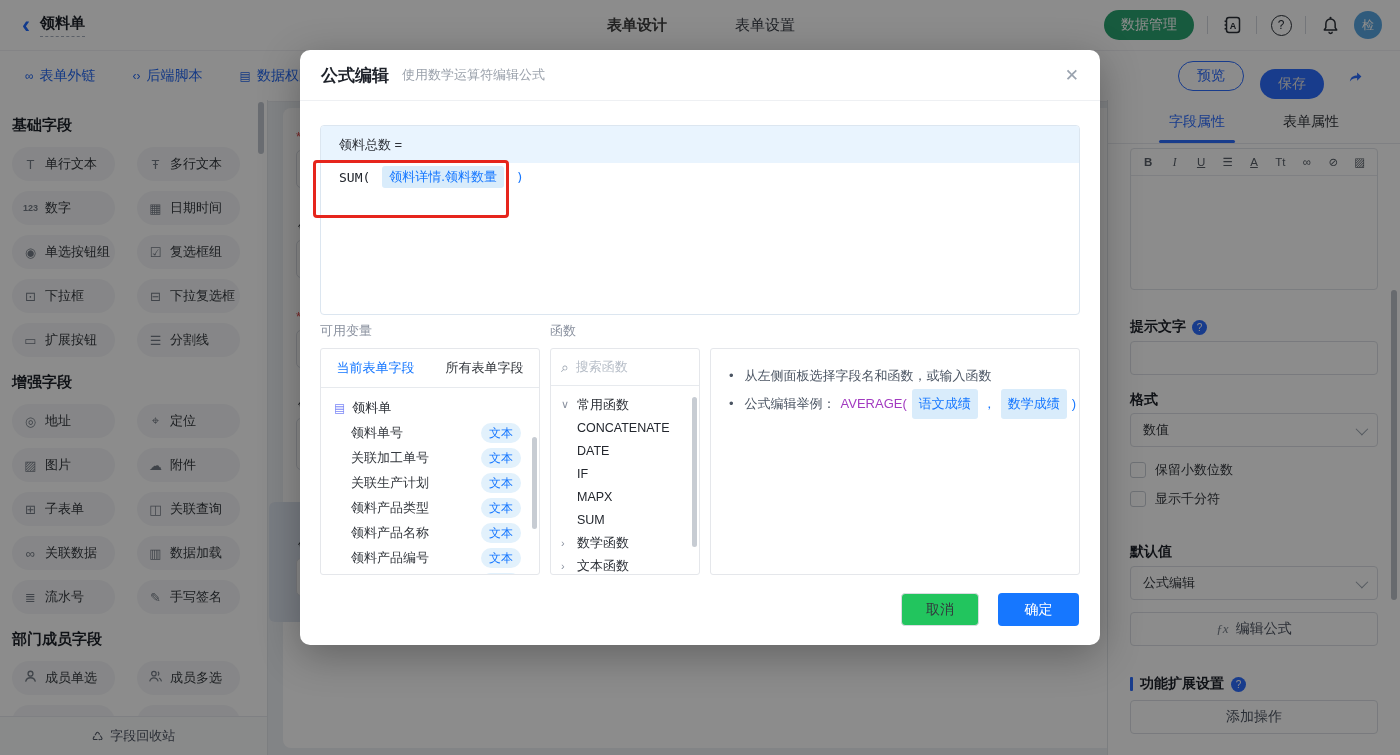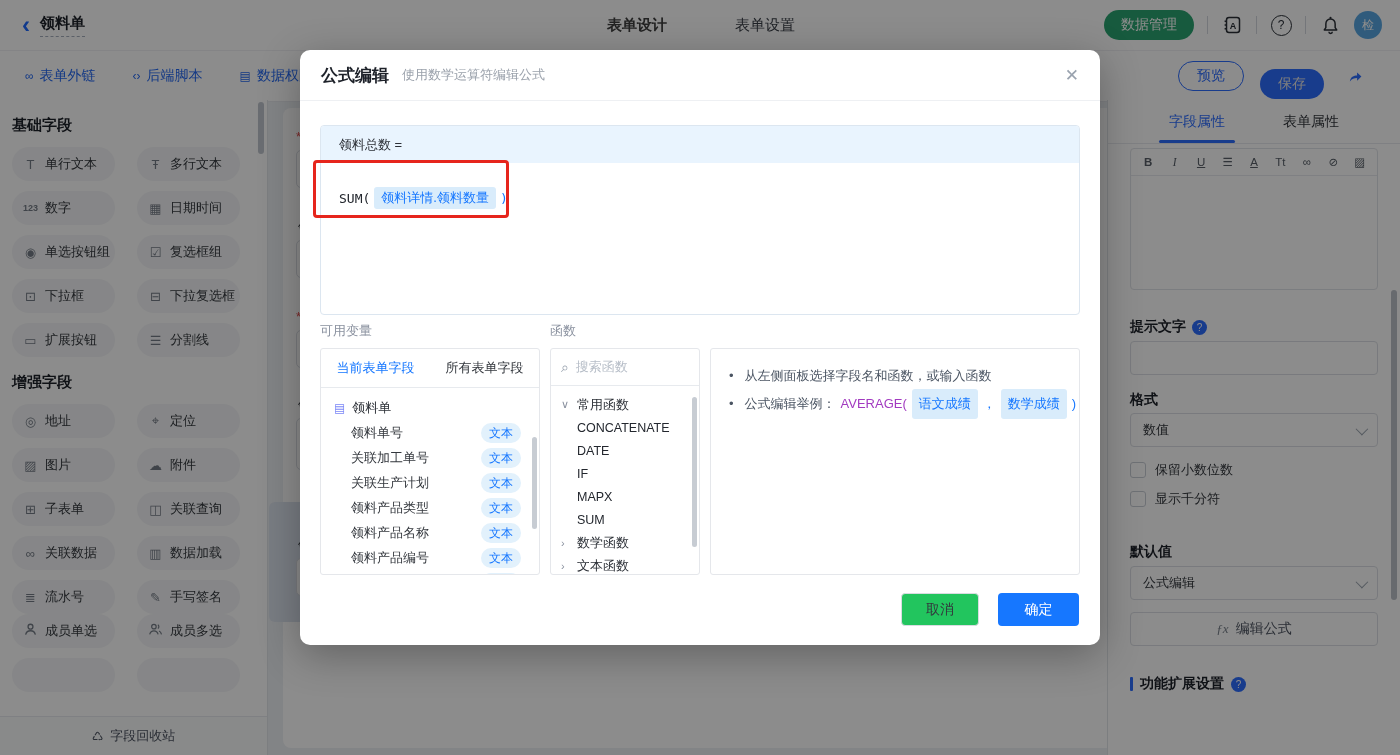--- a/index.html
+++ b/index.html
@@ -74,21 +74,21 @@
 
   
   .overlay{position:absolute;inset:0;background:rgba(0,0,0,0.45);z-index:5;}
   .modal{position:absolute;left:300px;top:50px;width:800px;height:595px;background:#fff;border-radius:10px;box-shadow:0 10px 40px rgba(0,0,0,.3);z-index:6;}
   .mhead{height:50px;border-bottom:1px solid #eef0f3;display:flex;align-items:center;padding:0 21px;}
   .mtitle{font-size:17px;font-weight:700;color:#1d2129;}
   .msub{font-size:13px;color:#9aa1ab;margin-left:13px;}
   .mclose{margin-left:auto;color:#9aa3af;font-size:17px;cursor:pointer;}
   .mformula{position:absolute;left:20px;top:75px;width:760px;height:190px;border:1px solid #dce6f0;border-radius:4px;box-sizing:border-box;overflow:hidden;}
   .mfhead{height:37px;background:#e9f4fe;display:flex;align-items:center;padding:0 18px;font-size:13px;color:#2b2f36;}
-  .mfbody{padding:24px 18px;font-family:"DejaVu Sans Mono","Liberation Mono",monospace;font-size:13px;color:#23272e;display:flex;align-items:center;gap:4px;}
+  .mfbody{padding:3px 18px;font-family:"DejaVu Sans Mono","Liberation Mono",monospace;font-size:13px;color:#23272e;display:flex;align-items:center;gap:12px;}
   .chip{background:#d9ecfb;color:#1677ff;border-radius:3px;padding:2px 7px;font-family:"Liberation Sans","DejaVu Sans",sans-serif;font-size:13px;}
   .bluetxt{color:#1677ff;}
   .redbox{position:absolute;left:13px;top:110px;width:190px;height:52px;border:3px solid #e6251c;border-radius:4px;z-index:3;}
   .plabel{position:absolute;top:272px;font-size:13px;color:#8a919f;}
   .panel{position:absolute;top:298px;height:227px;border:1px solid #e5e7eb;border-radius:3px;box-sizing:border-box;background:#fff;overflow:hidden;}
   .vtabs{height:38px;border-bottom:1px solid #e7eaee;display:flex;align-items:center;justify-content:space-around;font-size:13px;}
   .vtab{cursor:pointer;color:#33373d;}
   .vtab.active{color:#1677ff;}
   .vroot{height:25px;display:flex;align-items:center;gap:7px;padding-left:13px;font-size:13px;color:#2b2f36;margin-top:7px;}
   .vdoc{color:#7b87f7;font-size:12px;}
@@ -257,20 +257,21 @@
       <div class="fbtn">
           <span class="fg">≣</span>
           <span>流水号</span>
         </div>
       <div class="fbtn">
           <span class="fg">✎</span>
           <span>手写签名</span>
         </div>
     </div>
 
+    <div class="side-title">部门成员字段</div>
     <div class="fgrid">
       <div class="fbtn">
           <span class="fg"><svg width="15" height="15" viewBox="0 0 16 16">
               <circle cx="8" cy="5" r="2.6" stroke="#757c87" stroke-width="1.4" fill="none"></circle>
               <path d="M2.8 13.5 C3.5 10.5 5.5 9.3 8 9.3 C10.5 9.3 12.5 10.5 13.2 13.5" stroke="#757c87" stroke-width="1.4" fill="none"></path>
             </svg></span>
           <span>成员单选</span>
         </div>
       <div class="fbtn">
           <span class="fg"><svg width="15" height="15" viewBox="0 0 16 16">
@@ -358,20 +359,23 @@
     <button class="ibtn" style="top:512px;align-items:center;">
         <span class="fxg">ƒx</span>
         <span>编辑公式</span>
       </button>
 
     <div class="exthead" style="top:575px;">
         <span class="bluebar"></span>
         <span>功能扩展设置</span>
         <span class="qblue">?</span>
       </div>
+    <button class="ibtn" style="top:600px;">
+        <span>添加操作</span>
+      </button>
 
     <div class="iscroll"></div>
   </div>
 
   <div class="overlay"></div>
 
   <div class="modal">
     <div class="mhead">
       <span class="mtitle">公式编辑</span>
       <span class="msub">使用数学运算符编辑公式</span>

